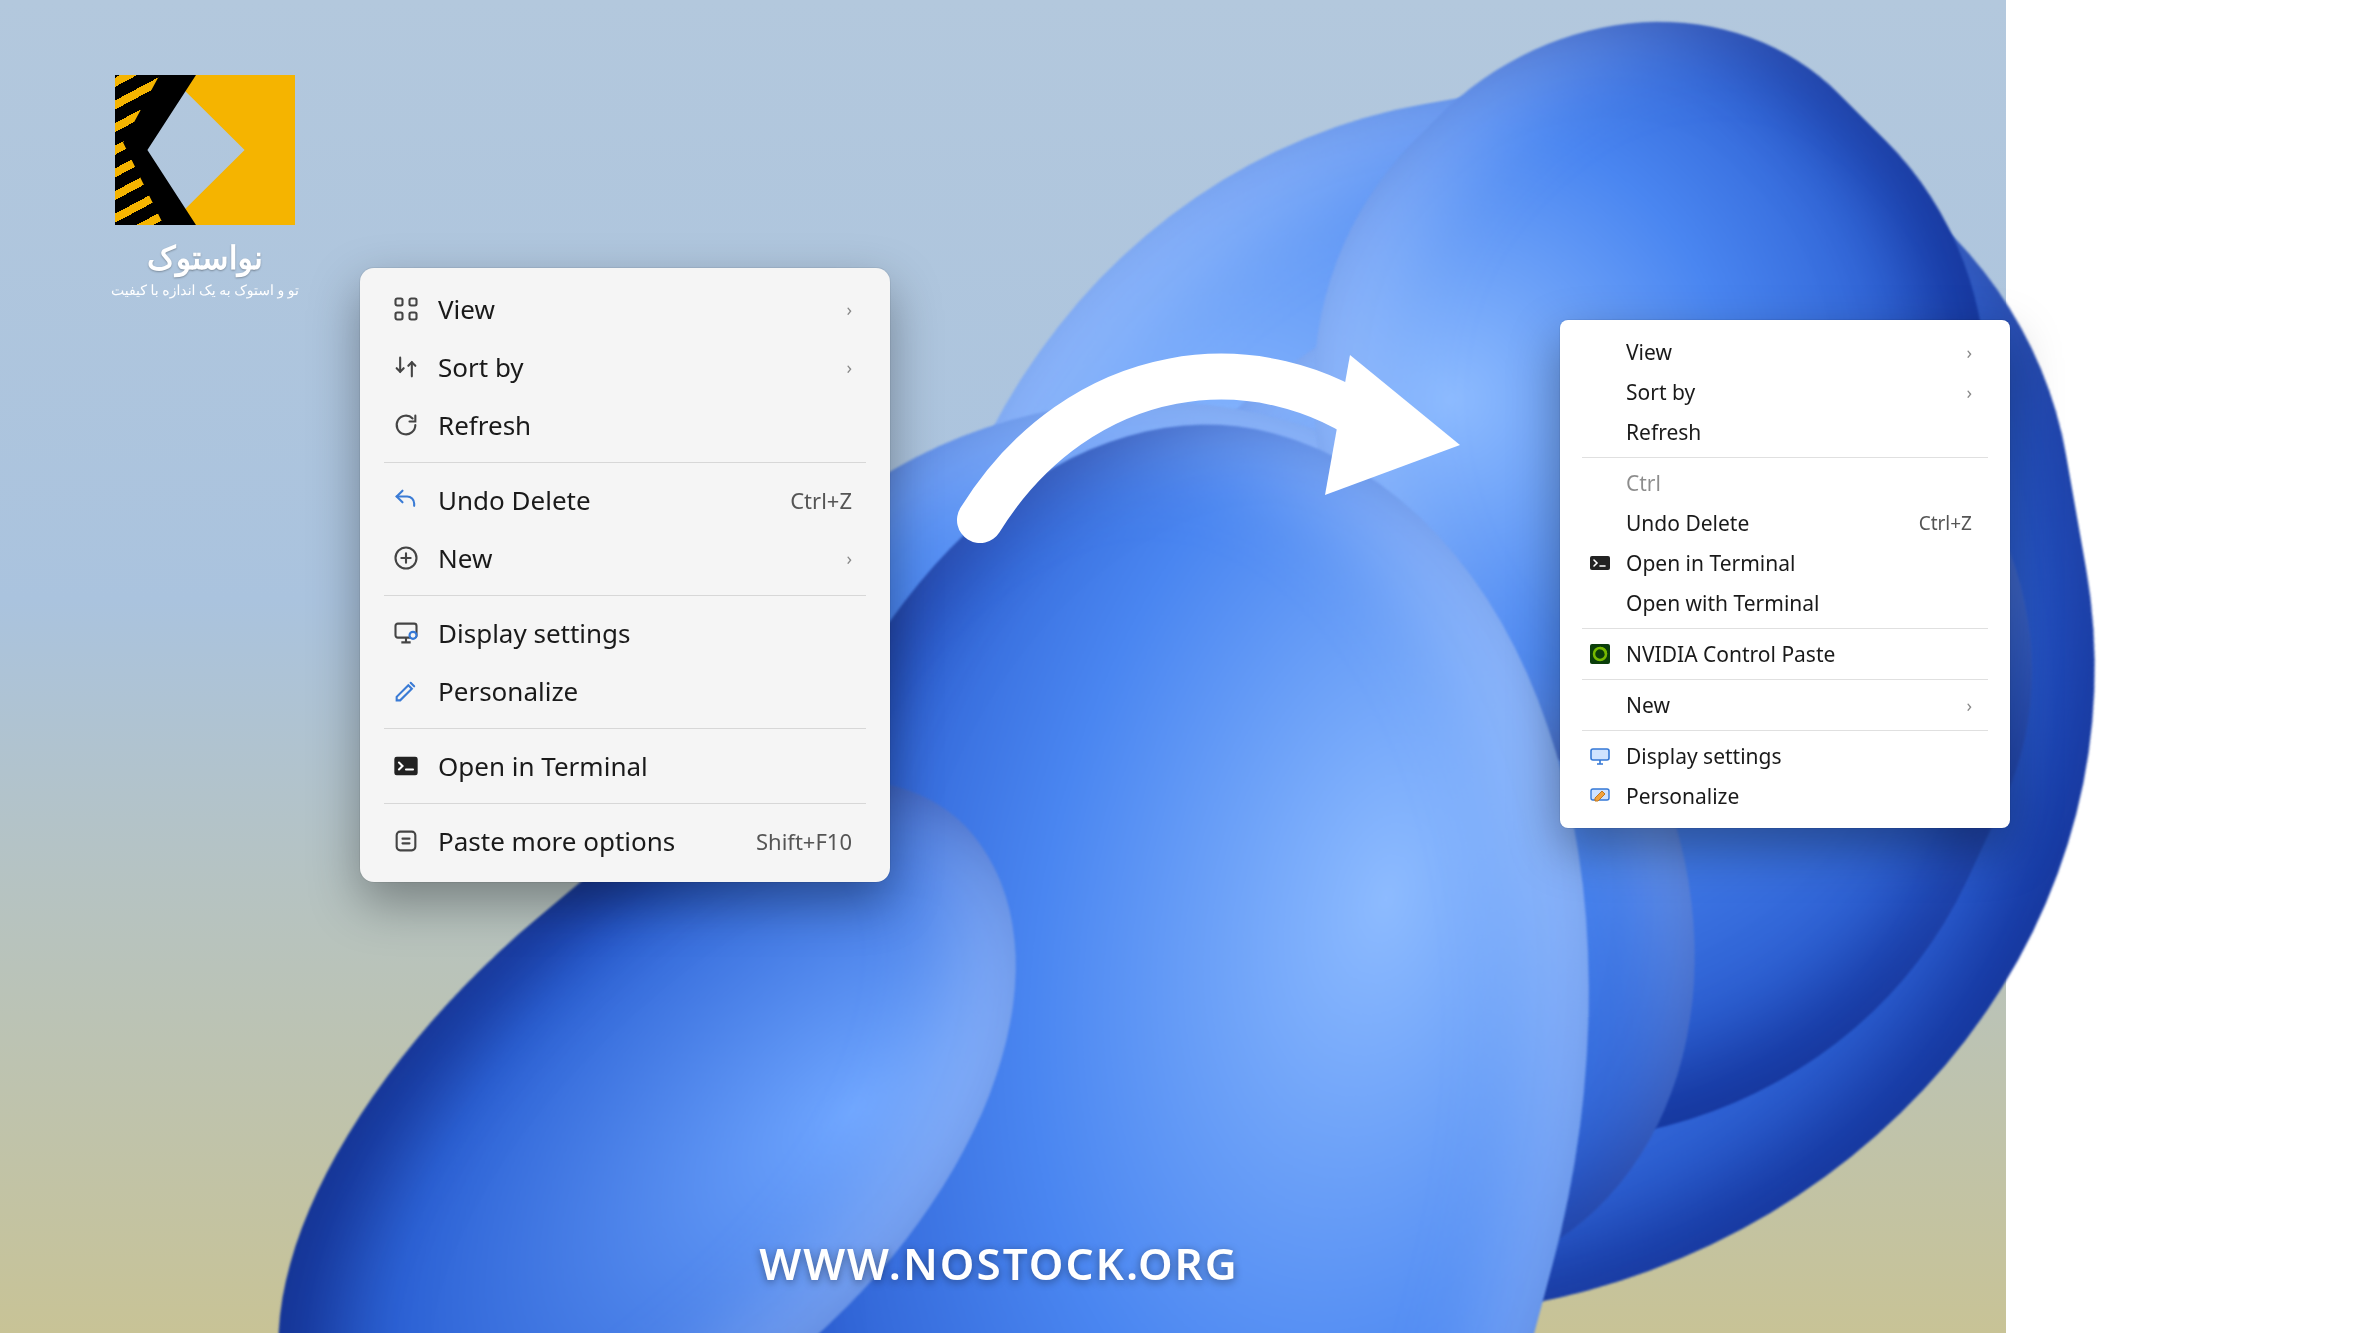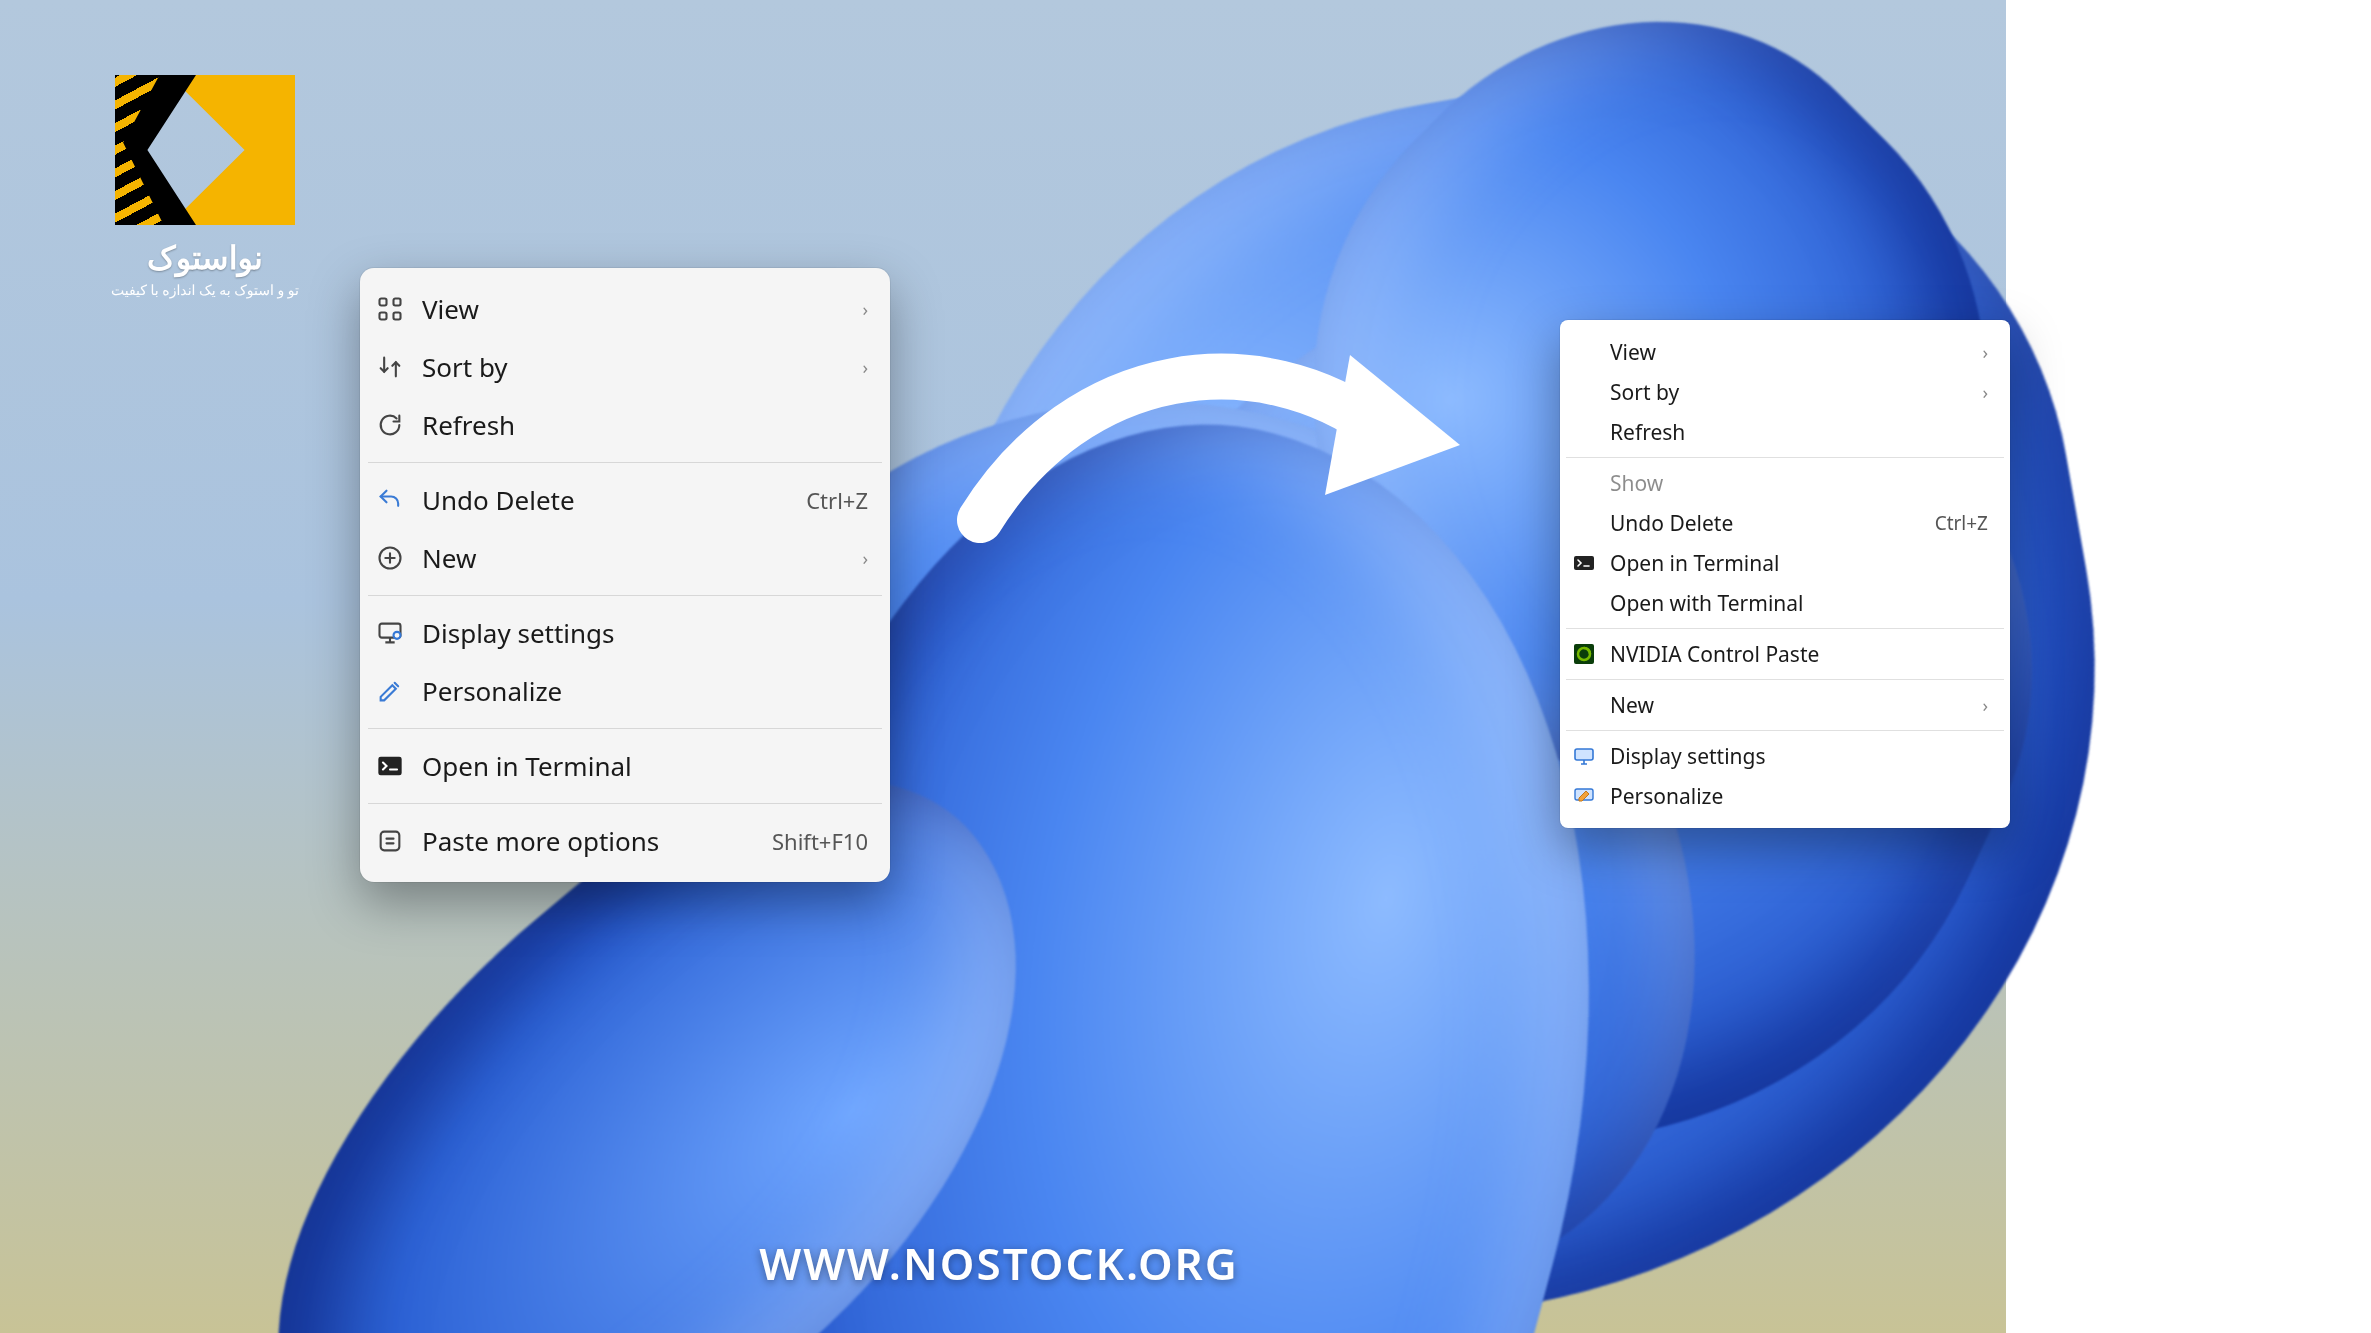--- a/index.html
+++ b/index.html
@@ -72,21 +72,21 @@
     font-size: 14px;
     margin-top: 2px;
     letter-spacing: 0.5px;
   }
   
   .menu {
     position: absolute;
     background: #f5f5f5;
     border-radius: 14px;
     box-shadow: 0 20px 50px rgba(0,0,0,.35), 0 0 0 1px rgba(0,0,0,.06);
-    padding: 12px 4px;
+    padding: 12px 20px;
   }
   .menu-right {
     background: #ffffff;
     border-radius: 8px;
   }
   .item {
     display: flex;
     align-items: center;
     gap: 18px;
     height: 58px;
@@ -292,21 +292,21 @@
     </div>
     <div class="item">
       <span class="ico"></span>
       <span class="label">Refresh</span>
     </div>
 
     <div class="sep"></div>
 
     <div class="item disabled">
       <span class="ico"></span>
-      <span class="label">Show</span>
+      <span class="label">Ctrl</span>
     </div>
     <div class="item">
       <span class="ico"></span>
       <span class="label">Undo Delete</span>
       <span class="shortcut">Ctrl+Z</span>
     </div>
     <div class="item">
       <span class="ico">
         <svg class="i" viewBox="0 0 24 24" fill="#222">
             <rect x="2" y="5" width="20" height="14" rx="2"></rect>

